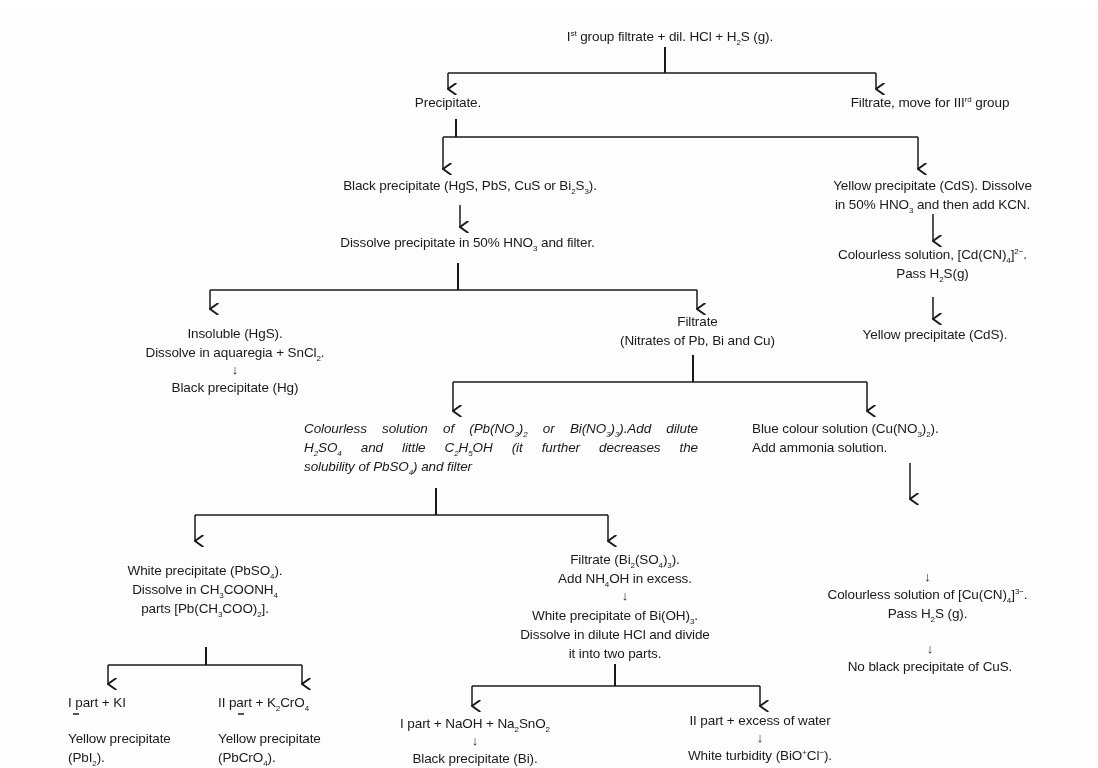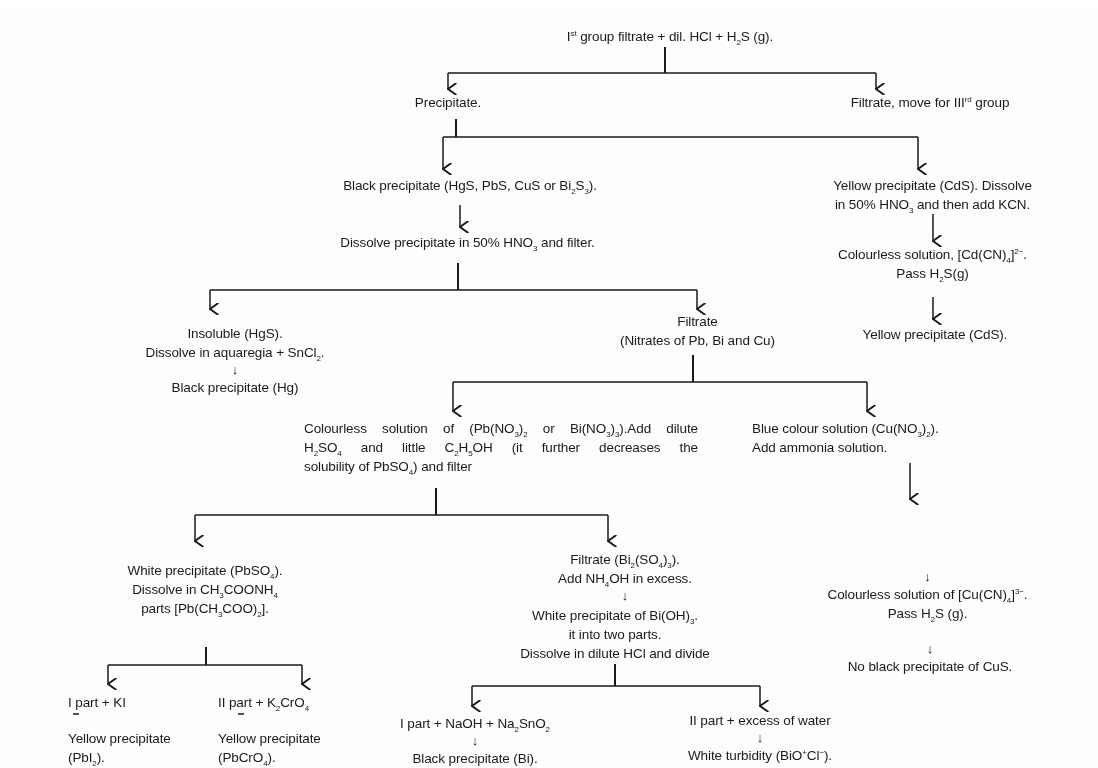--- a/index.html
+++ b/index.html
@@ -2,21 +2,21 @@
 <html><head>
 <meta charset="utf-8">
 <style>
   html, body { margin: 0; padding: 0; background: #ffffff; }
   body { width: 1098px; height: 768px; position: relative; overflow: hidden;
          font-family: "Liberation Sans", "DejaVu Sans", sans-serif; color: #1a1a1a; }
   .page { position: absolute; left: 0; top: 9px; width: 1098px; height: 768px; background: #fdfdfd; }
   .node { position: absolute; font-size: 13.5px; line-height: 19px; white-space: nowrap; letter-spacing: -0.1px; }
   .c { text-align: center; }
   .l { text-align: left; }
-  .j { text-align: justify; white-space: normal; }
+  .j { text-align: justify; white-space: normal; font-style: italic; }
   .j .line { display: block; text-align: justify; text-align-last: justify; }
   .line { display: block; }
   .sm-arrow { display: block; text-align: center; font-size: 13px; line-height: 16px; }
   sub, sup { font-size: 8px; line-height: 0; }
   svg.wires { position: absolute; left: 0; top: 0; }
   .bottom-band { position: absolute; left: 0; top: 764px; width: 1098px; height: 4px; background: #ececec; }
 </style>
 </head>
 <body>
 
@@ -153,22 +153,22 @@
   </div>
 
   <div class="node c" style="left:500px; top:541px; width:250px;">
     <span class="line">Filtrate (Bi<sub>2</sub>(SO<sub>4</sub>)<sub>3</sub>).</span>
     <span class="line">Add NH<sub>4</sub>OH in excess.</span>
     <span class="sm-arrow">↓</span>
   </div>
 
   <div class="node c" style="left:480px; top:597px; width:270px;">
     <span class="line">White precipitate of Bi(OH)<sub>3</sub>.</span>
+    <span class="line">Dissolve in dilute HCl and divide</span>
     <span class="line">it into two parts.</span>
-    <span class="line">Dissolve in dilute HCl and divide</span>
   </div>
 
   <div class="node l" style="left:68px; top:684px;">
     <span class="line">I part + KI</span>
   </div>
   <div class="node l" style="left:218px; top:684px;">
     <span class="line">II part + K<sub>2</sub>CrO<sub>4</sub></span>
   </div>
 
   <div class="node l" style="left:68px; top:720px;">

